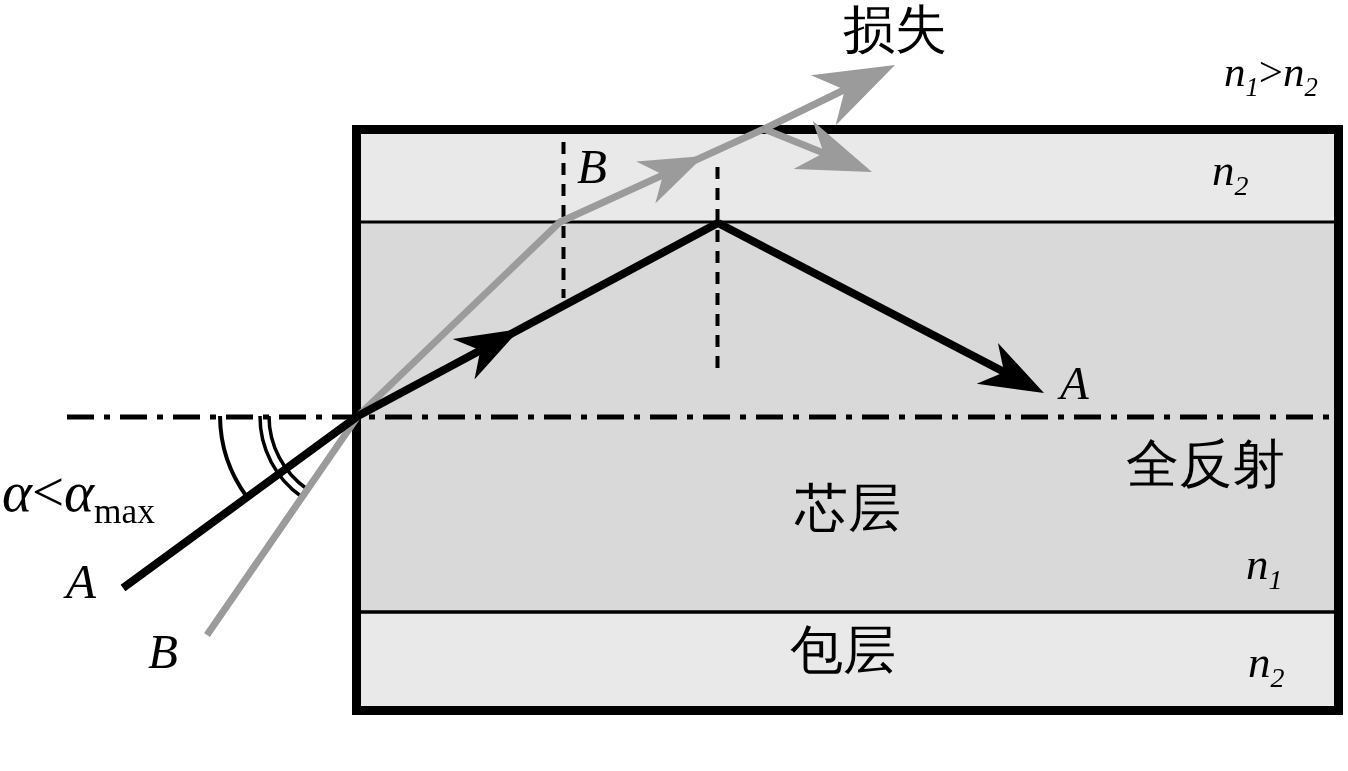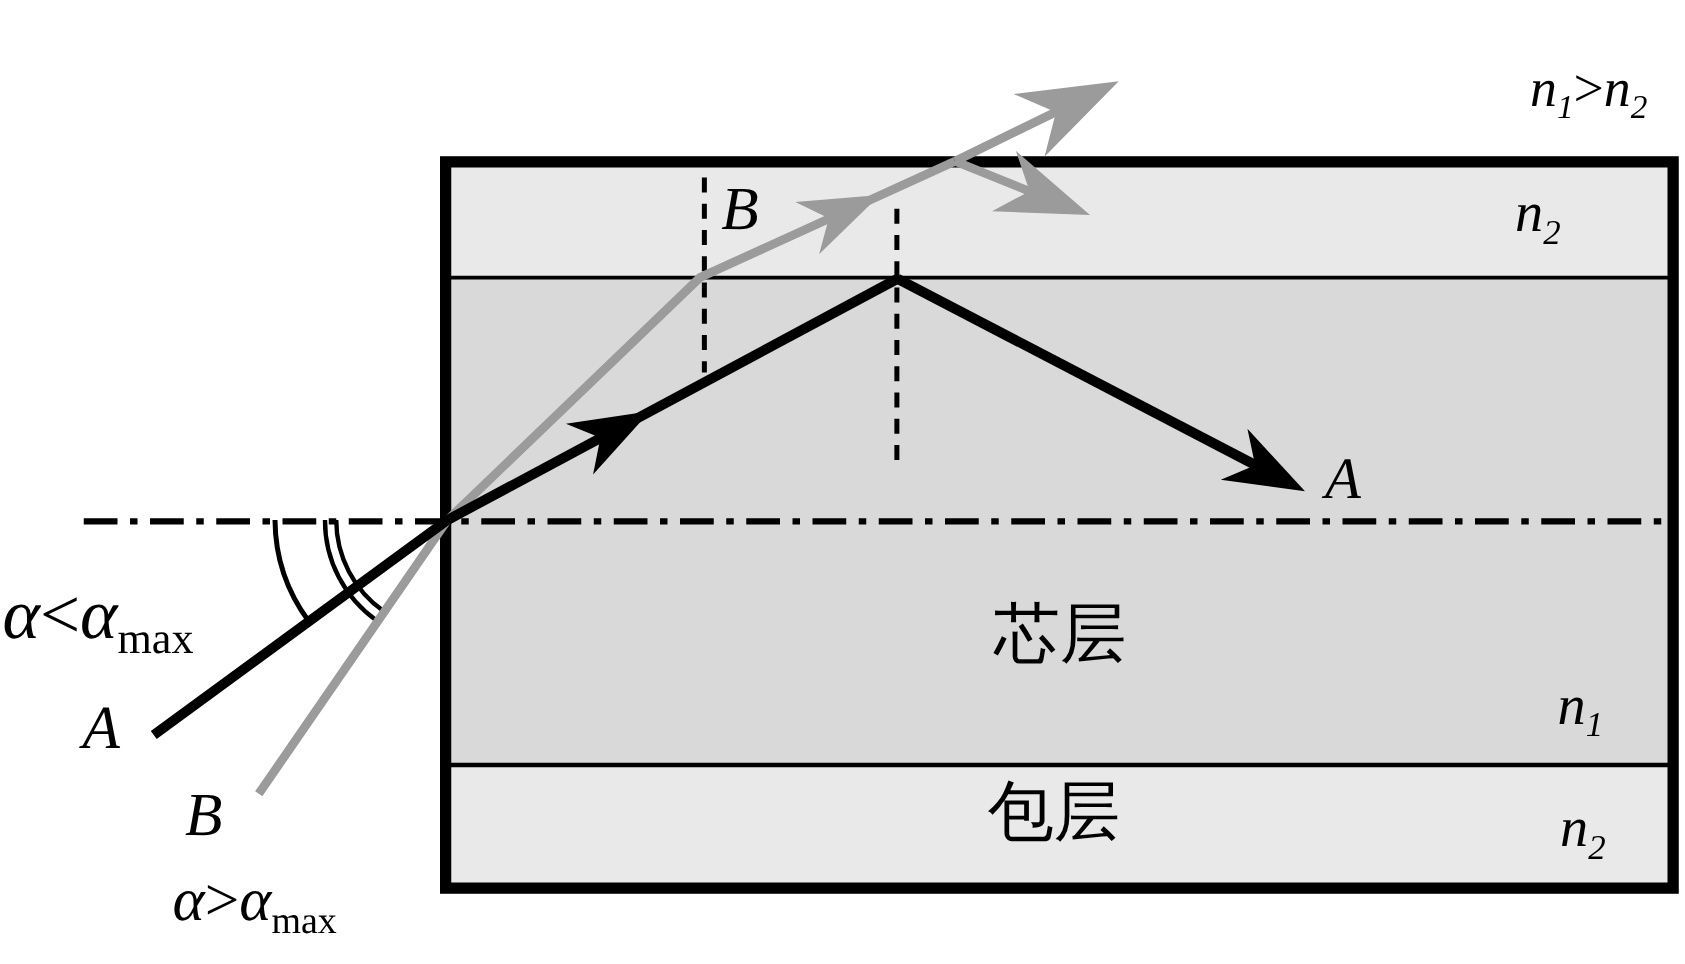--- a/index.html
+++ b/index.html
@@ -58,33 +58,35 @@
     <polygon points="0,0 -64,-23 -45,0 -64,23" transform="translate(704,156) rotate(-24.5)" fill="#9b9b9b"></polygon>
     <polygon points="0,0 -80,-28 -56,0 -80,28" transform="translate(895,65) rotate(-26.2)" fill="#9b9b9b"></polygon>
     <polygon points="0,0 -74,-26 -52,0 -74,26" transform="translate(872,172) rotate(21.5)" fill="#9b9b9b"></polygon>
 
     <polyline points="123,588 358,416 718,223" fill="none" stroke-width="8" stroke="#000000"></polyline>
     <line x1="718" y1="223" x2="1008" y2="374" stroke-width="8" stroke="#000000"></line>
     <polygon points="0,0 -64,-23 -45,0 -64,23" transform="translate(520,329) rotate(-28.2)" fill="#000000"></polygon>
     <polygon points="0,0 -64,-23 -45,0 -64,23" transform="translate(1044,393) rotate(27.6)" fill="#000000"></polygon>
   </svg>
 
+  <div class="lbl" id="lbl-loss">损失</div>
 
   <div class="lbl it" id="lbl-relation">
     <span>n</span><sub>1</sub><span class="rm">&gt;</span><span>n</span><sub>2</sub>
   </div>
 
   <div class="lbl it" id="lbl-n2-top">
     <span>n</span><sub>2</sub>
   </div>
 
   <div class="lbl it" id="lbl-b-top">B</div>
 
   <div class="lbl it" id="lbl-a-right">A</div>
 
+  <div class="lbl" id="lbl-total">全反射</div>
 
   <div class="lbl it" id="lbl-n1-core">
     <span>n</span><sub>1</sub>
   </div>
 
   <div class="lbl" id="lbl-core">芯层</div>
 
   <div class="lbl" id="lbl-clad">包层</div>
 
   <div class="lbl it" id="lbl-n2-bottom">
@@ -92,17 +94,14 @@
   </div>
 
   <div class="lbl it" id="lbl-angle-a">
     <span>α</span><span class="rm">&lt;</span><span>α</span><sub class="rm">max</sub>
   </div>
 
   <div class="lbl it" id="lbl-a-left">A</div>
 
   <div class="lbl it" id="lbl-b-left">B</div>
 
-  <div class="lbl it" id="lbl-angle-b">
-    <span>α</span><span class="rm">&gt;</span><span>α</span><sub class="rm">max</sub>
-  </div>
 
 </div>
 
 </body></html>

